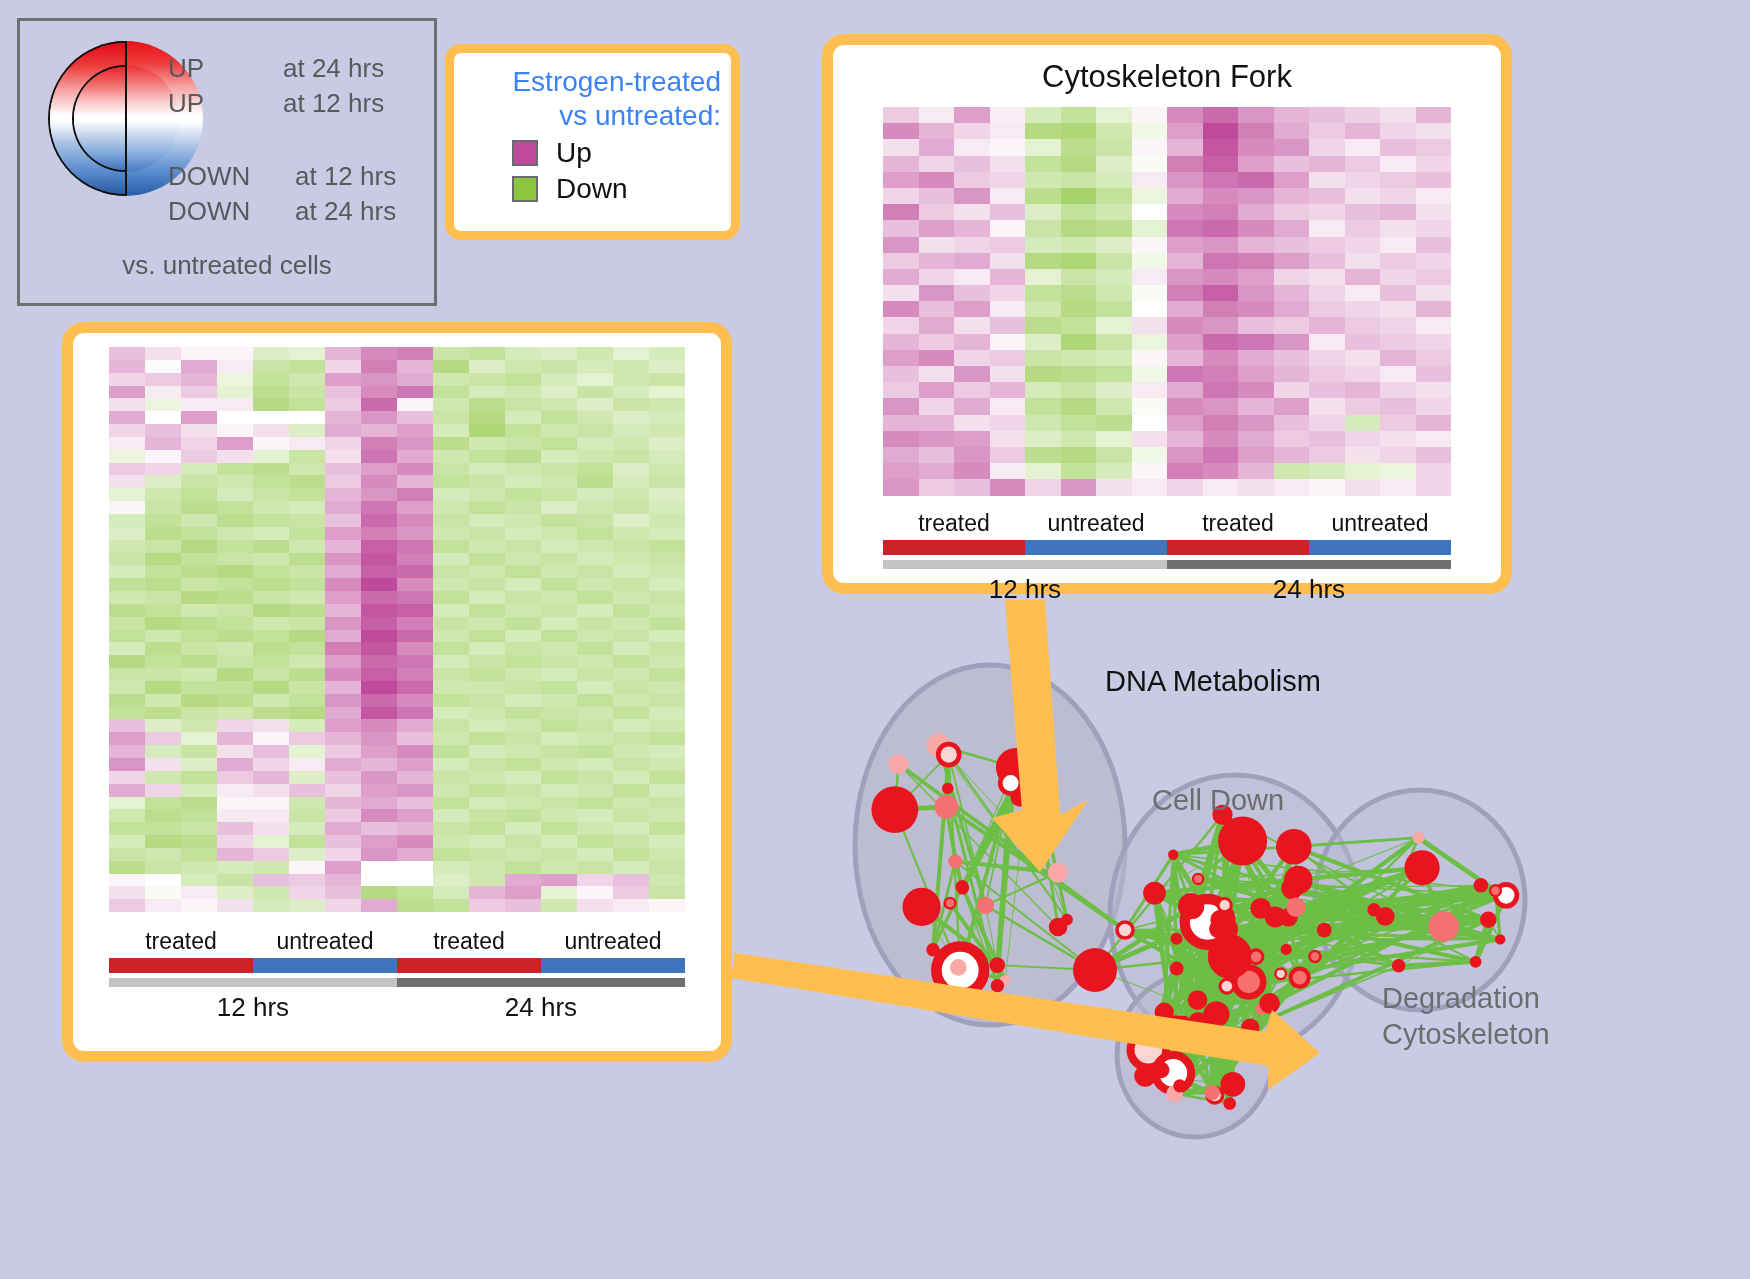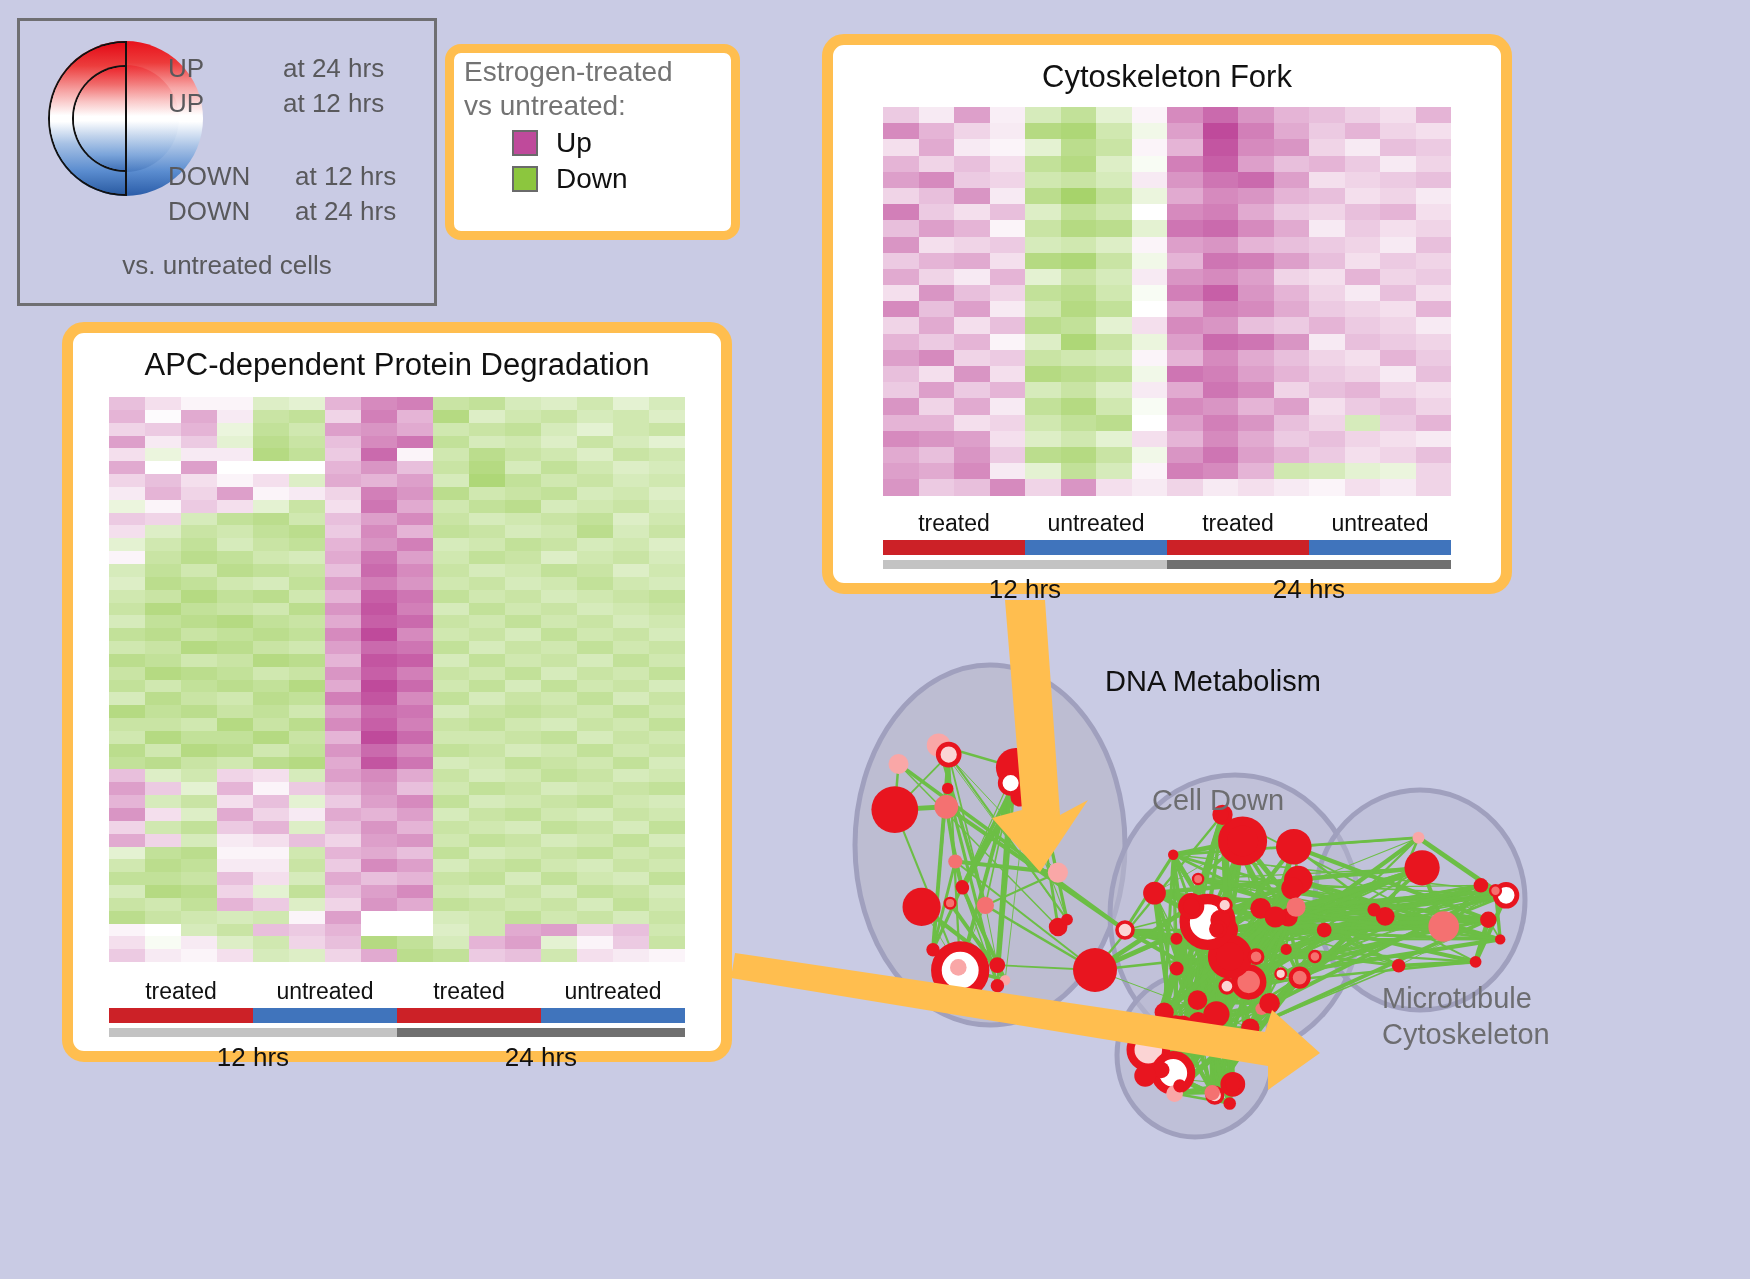--- a/index.html
+++ b/index.html
@@ -68,22 +68,22 @@
     color:#59595c;font-size:26px;line-height:33px;
   }
 
   
   #updown-legend{
     position:absolute;left:445px;top:44px;width:295px;height:196px;
     background:#ffffff;border:9px solid #ffbe4f;border-radius:16px;
     box-sizing:border-box;
   }
   #updown-legend .ttl{
-    text-align:left;font-size:28px;color:#737373;line-height:34px;
-    margin:2px 10px 2px 10px;
+    text-align:right;font-size:28px;color:#3b82f6;line-height:34px;
+    margin:12px 10px 2px 10px;
   }
   #updown-legend .row{
     display:flex;align-items:center;gap:18px;margin-left:58px;margin-top:4px;
   }
   #updown-legend .sw{
     width:26px;height:26px;border:2px solid #6a6a6a;box-sizing:border-box;
   }
   #updown-legend .sw.up{background:#bf4a9b;}
   #updown-legend .sw.down{background:#8cc63e;}
   #updown-legend .row span{font-size:28px;color:#111;}
@@ -579,21 +579,20 @@
         <i class="t12"></i>
         <i class="t24"></i>
       </div>
     <div class="time-labels" id="time-lbl-rep" style="width: 568px;">
         <span>12 hrs</span>
         <span>24 hrs</span>
       </div>
   </div>
 
   <div class="panel" id="panel-apc">
-    <div class="panel-title">APC-dependent Protein Degradation</div>
     <div class="hm-wrap" style="width: 576px; margin-top: 14px;">
       <div class="hm" id="hm-apc" style="grid-template-columns: repeat(16, 36px); grid-auto-rows: 12.85px; width: 576px;">
           <div style="background:#e8bfdc"></div>
           <div style="background:#f4dfed"></div>
           <div style="background:#fbf4f9"></div>
           <div style="background:#fbf4f9"></div>
           <div style="background:#ddeec6"></div>
           <div style="background:#e4f2d2"></div>
           <div style="background:#e5b4d6"></div>
           <div style="background:#d68abe"></div>
@@ -1799,16 +1798,16 @@
     </svg>
   </div>
 
   <svg id="arrows" viewBox="0 0 1750 1279" preserveAspectRatio="none">
     <polygon points="1005,600 1045,600 1060,815 1088,800 1040,872 992,818 1022,810" fill="#ffbe4f"></polygon>
     <polygon points="735,953 1265,1032 1272,1010 1320,1053 1268,1090 1268,1066 731,978" fill="#ffbe4f"></polygon>
   </svg>
 
   <div class="cluster-label" id="lbl-dna">DNA Metabolism</div>
   <div class="cluster-label" id="lbl-cellcycle">Cell Down</div>
-  <div class="cluster-label" id="lbl-micro">Microtubule
+  <div class="cluster-label" id="lbl-micro">Degradation
 Cytoskeleton</div>
 
 </div>
 
 </body></html>

